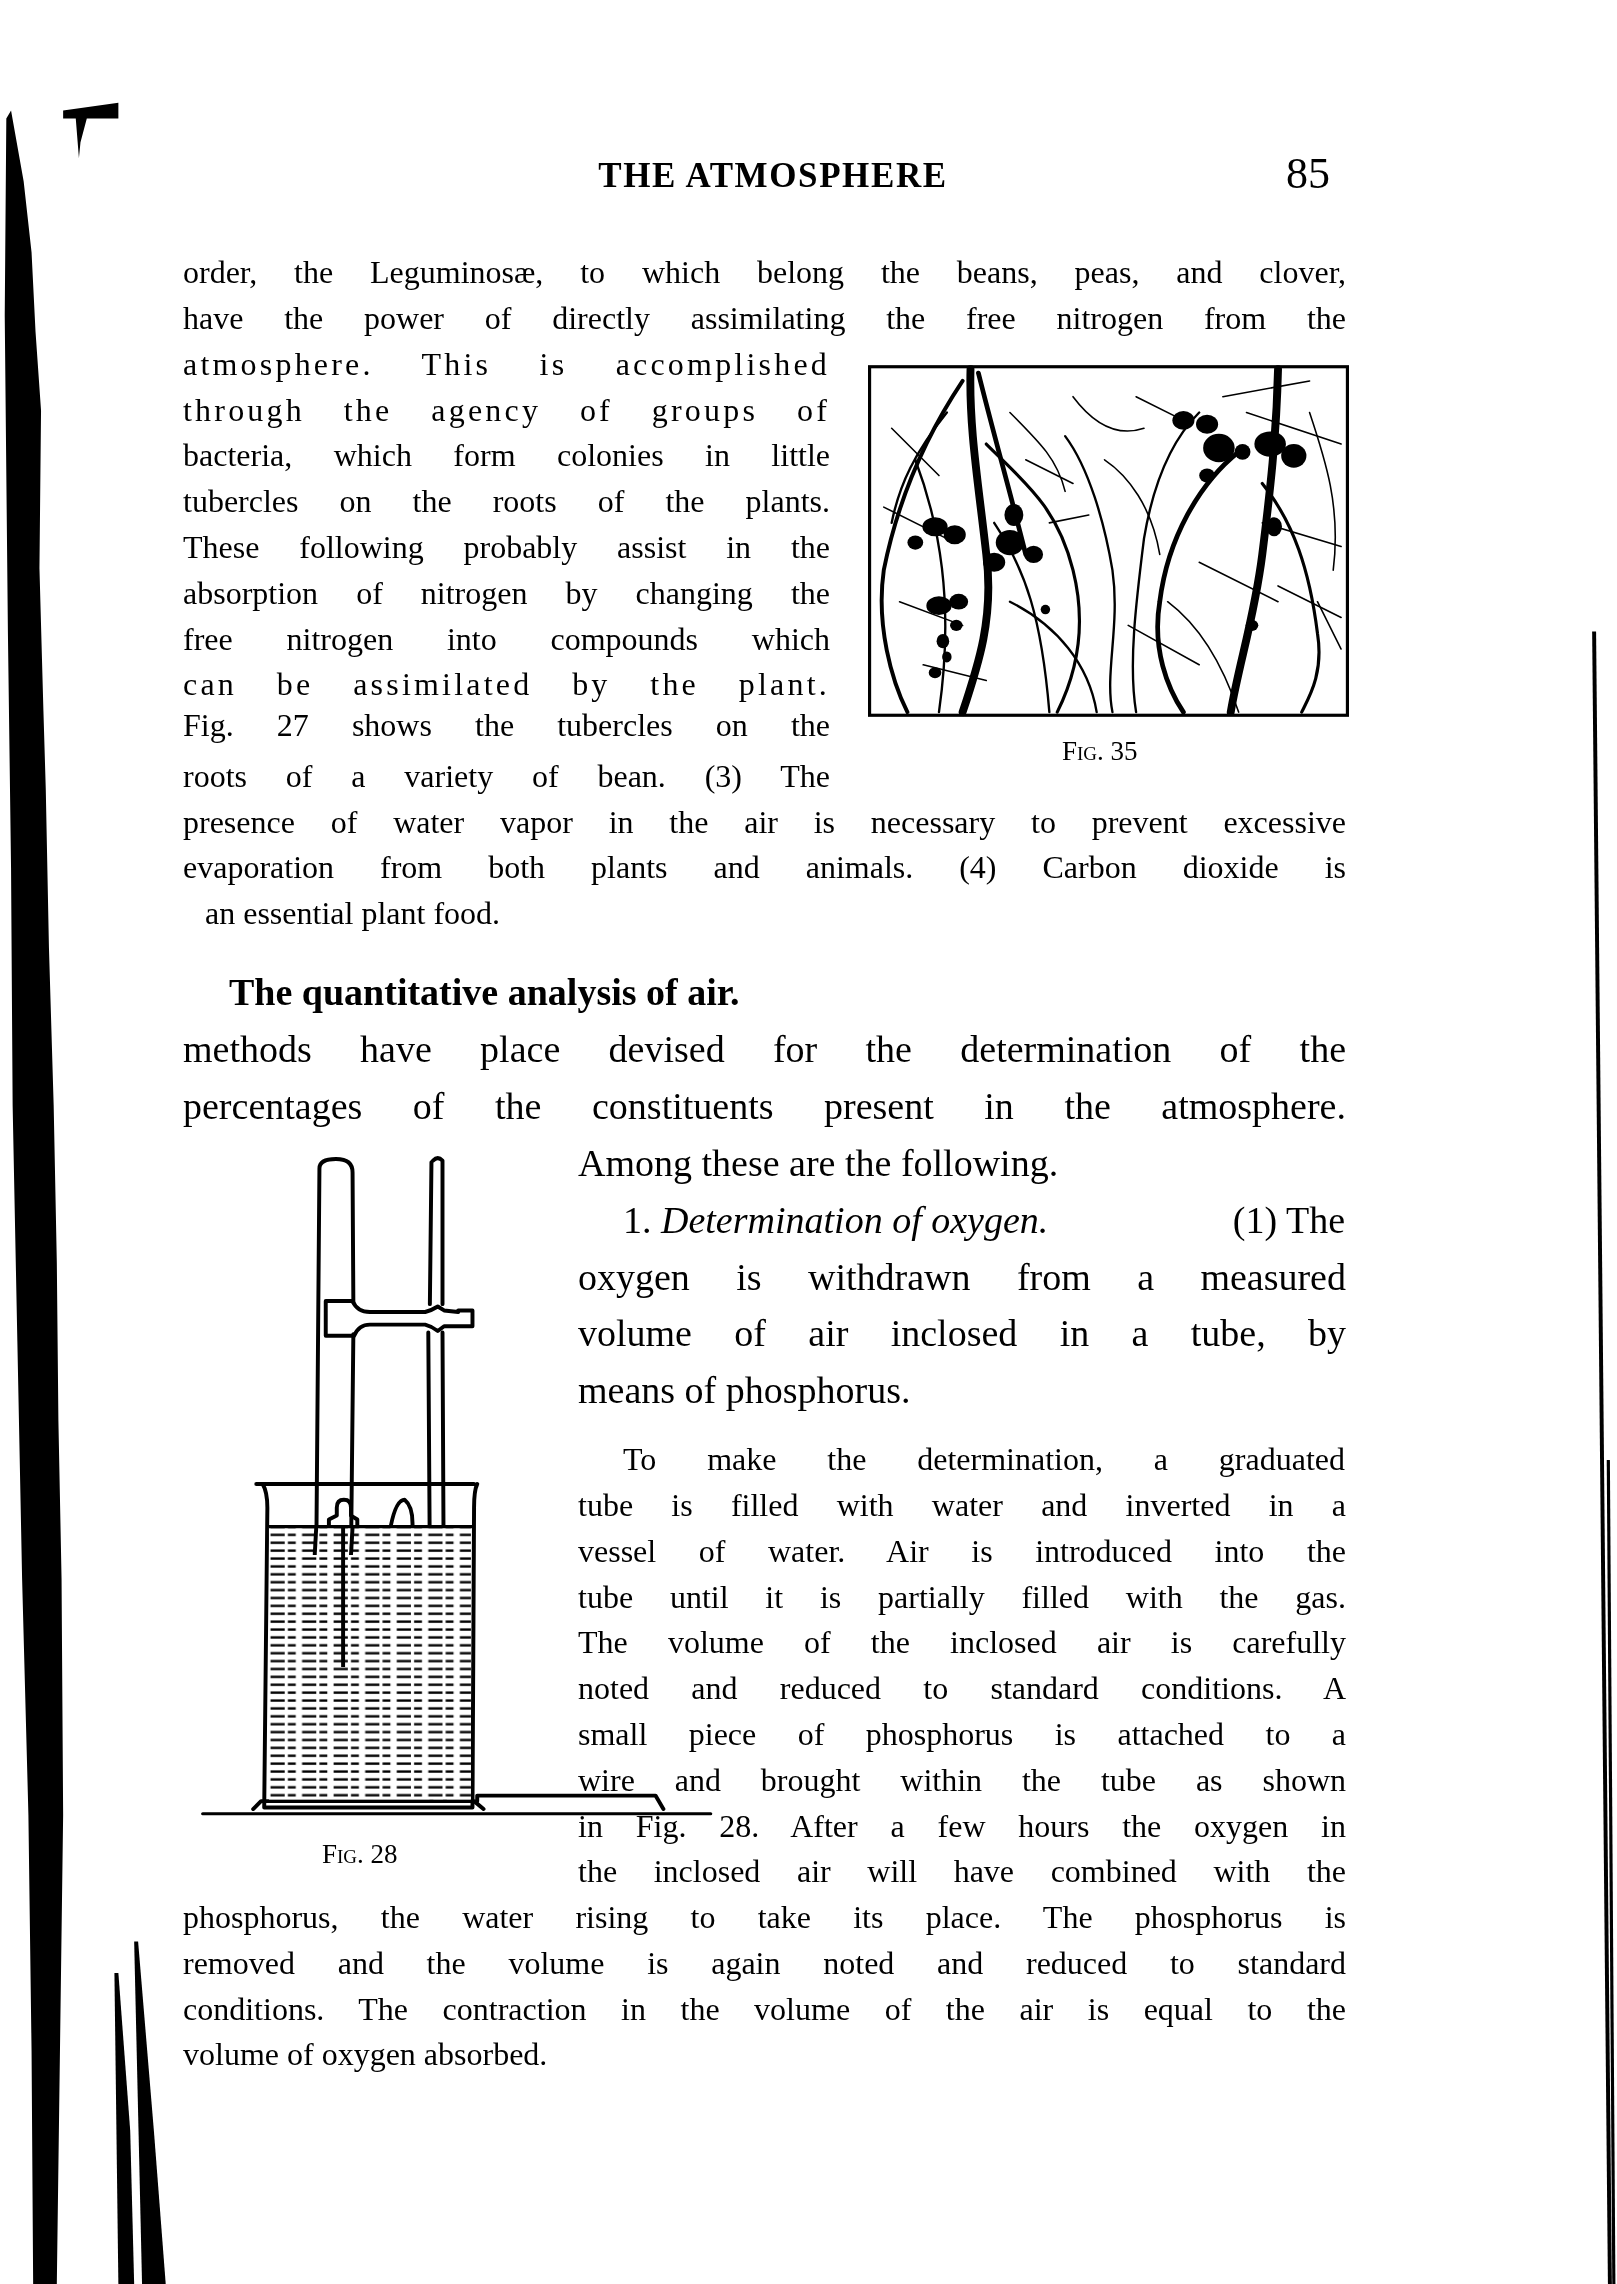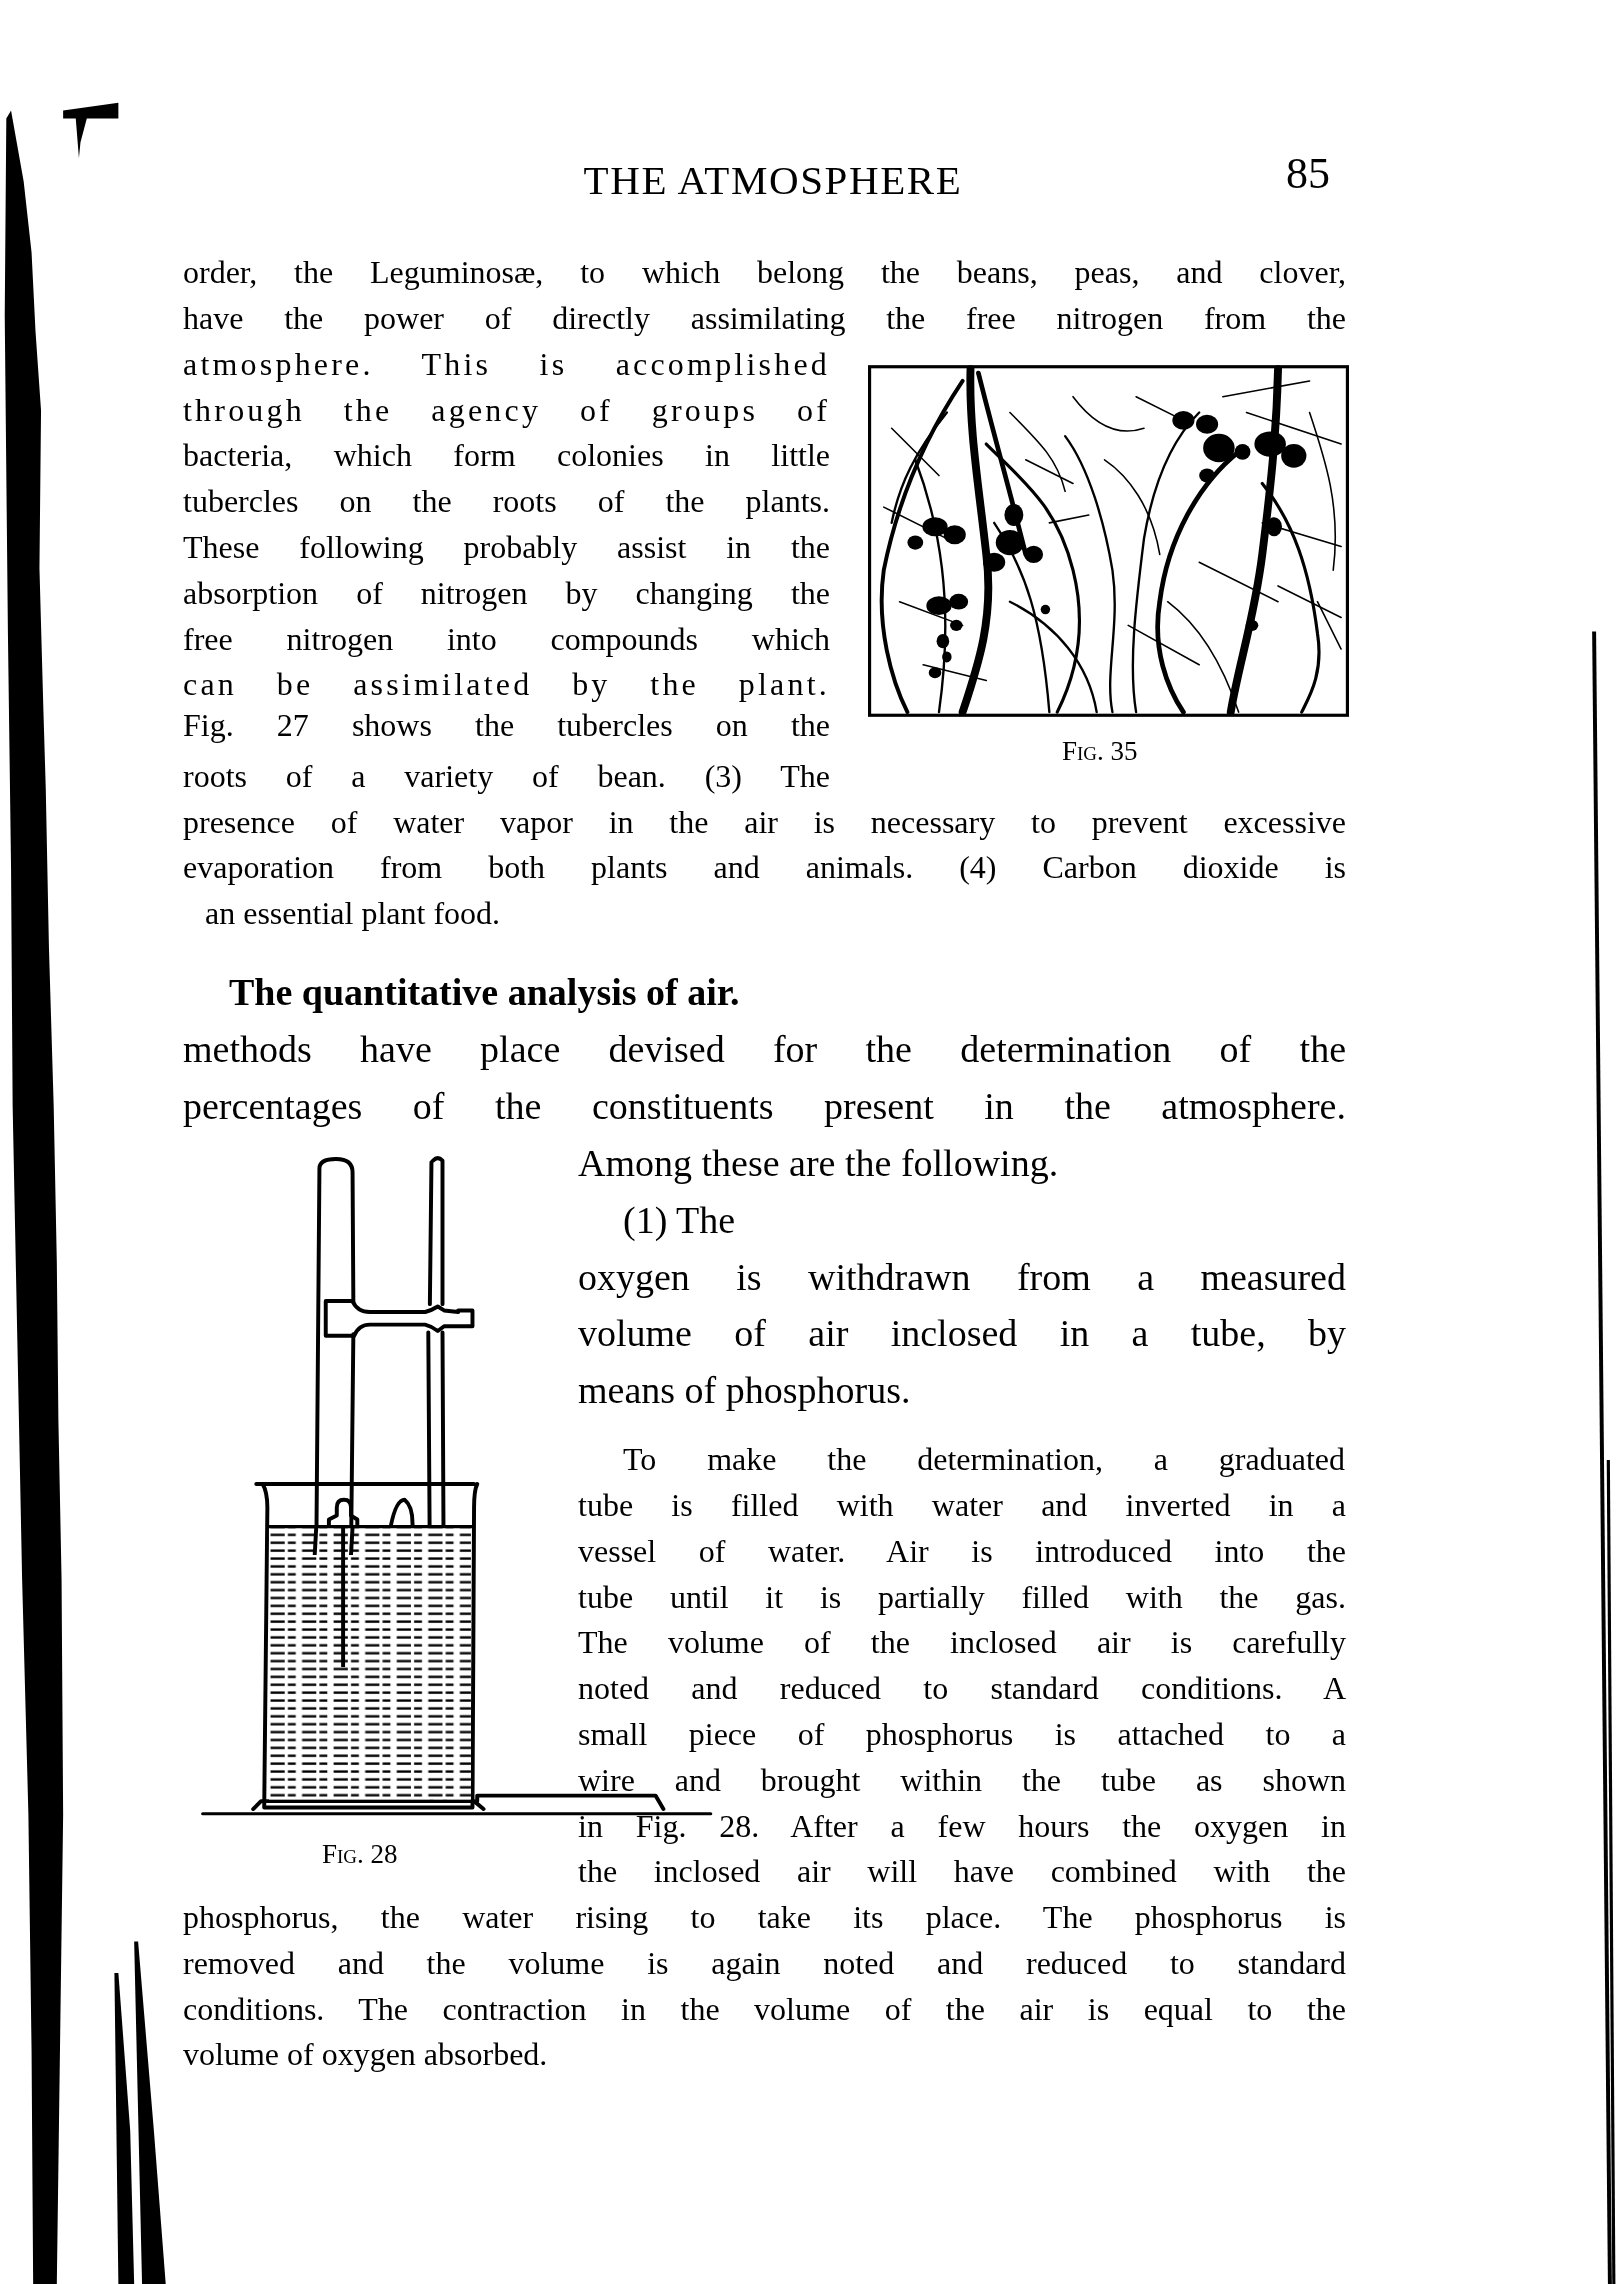--- a/index.html
+++ b/index.html
@@ -7,21 +7,21 @@
     width: 1617px; height: 2284px; position: relative; overflow: hidden;
     font-family: "Liberation Serif", "DejaVu Serif", serif; color: #000;
   }
   .abs { position: absolute; }
   .line {
     position: absolute; font-size: 32px; line-height: 46px; white-space: nowrap;
     text-align: justify; text-align-last: justify;
   }
   .line.last { text-align-last: left; }
   .big { font-size: 38px; line-height: 57px; }
-  .header { font-size: 41px; letter-spacing: 1.6px; }
+  .header { font-size: 35px; letter-spacing: 1.6px; font-weight: bold; }
   .pageno { font-size: 44px; }
   .caption { font-size: 27px; font-variant: small-caps; }
   .bold { font-weight: bold; }
   .ital { font-style: italic; }
   .spaced { letter-spacing: 3.2px; }
   svg { position: absolute; overflow: visible; }
 </style>
 </head>
 <body>
 
@@ -113,20 +113,24 @@
 <div class="line last" style="left:183px;top:890px;width:1163px;margin-left:22px;">an essential plant food.</div>
 
 <div class="abs big" style="left:229px;top:964px;width:1117px;display:flex;justify-content:space-between;gap:48px;">
   <span class="bold">The quantitative analysis of air.</span>
 </div>
 <div class="line big" style="left:183px;top:1021px;width:1163px;">methods have place devised for the determination of the</div>
 <div class="line big" style="left:183px;top:1078px;width:1163px;">percentages of the constituents present in the atmosphere.</div>
 <div class="line big last" style="left:578px;top:1135px;width:768px;">Among these are the following.</div>
 
 <div class="abs big" style="left:623px;top:1192px;width:722px;display:flex;justify-content:space-between;">
+  <span>
+    <span>1.</span>
+    <span class="ital">Determination of oxygen.</span>
+  </span>
   <span>(1) The</span>
 </div>
 <div class="line big" style="left:578px;top:1249px;width:768px;">oxygen is withdrawn from a measured</div>
 <div class="line big" style="left:578px;top:1305px;width:768px;">volume of air inclosed in a tube, by</div>
 <div class="line big last" style="left:578px;top:1362px;width:768px;">means of phosphorus.</div>
 
 <div class="line" style="left:623px;top:1436px;width:722px;">To make the determination, a graduated</div>
 <div class="line" style="left:578px;top:1482px;width:768px;">tube is filled with water and inverted in a</div>
 <div class="line" style="left:578px;top:1528px;width:768px;">vessel of water. Air is introduced into the</div>
 <div class="line" style="left:578px;top:1574px;width:768px;">tube until it is partially filled with the gas.</div>

